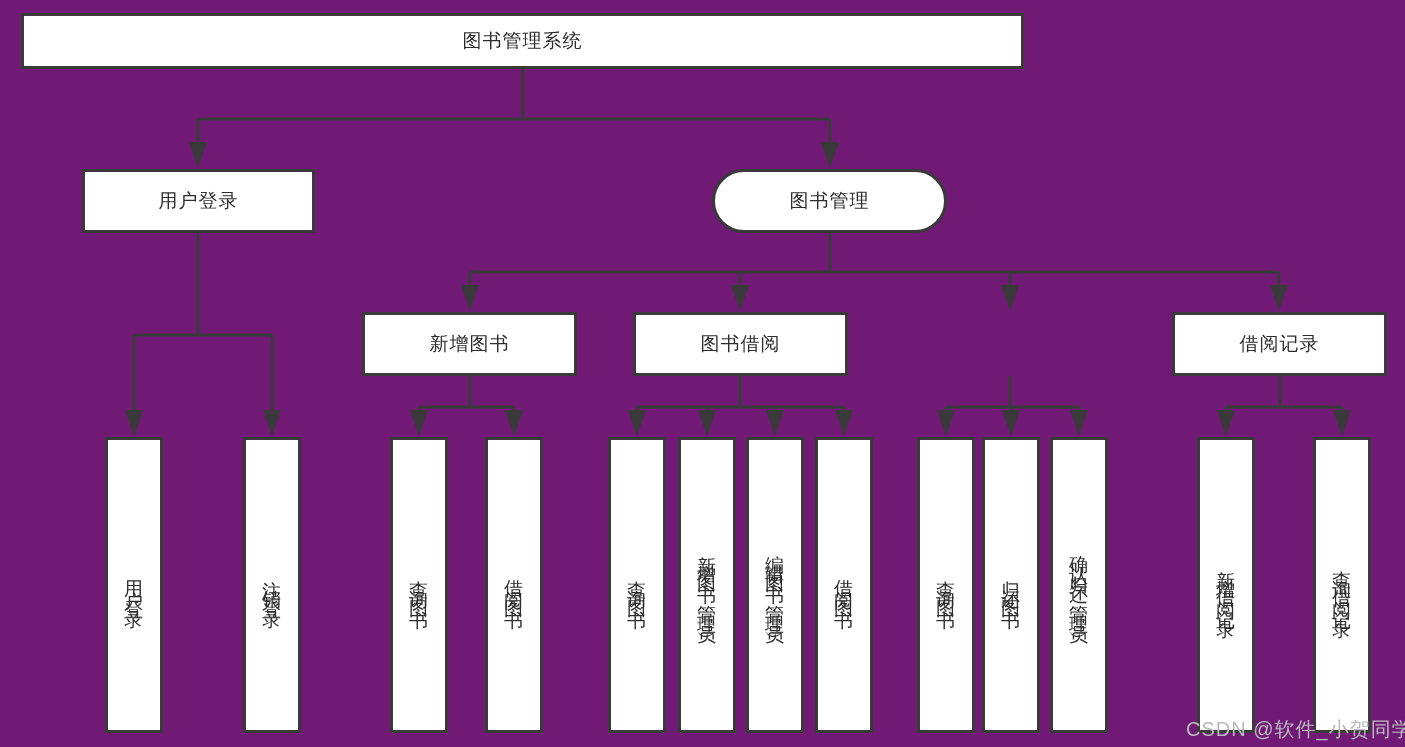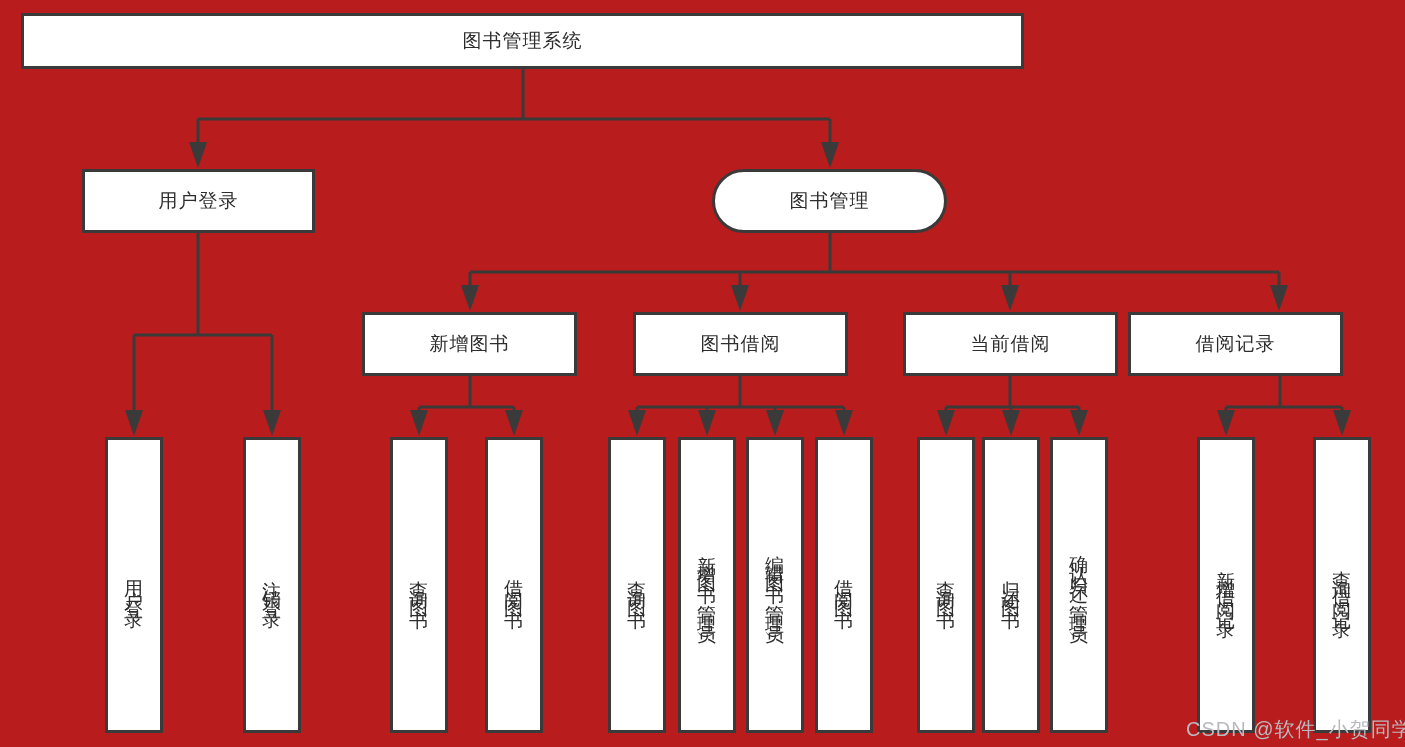--- a/index.html
+++ b/index.html
@@ -5,21 +5,21 @@
   html, body {
     margin: 0;
     padding: 0;
     background: #ffffff;
     font-family: "Liberation Sans", "DejaVu Sans", sans-serif;
   }
   .canvas {
     position: relative;
     width: 1405px;
     height: 747px;
-    background: #b91c1c;
+    background: #701a75;
     overflow: hidden;
   }
   .connectors {
     position: absolute;
     inset: 0;
     width: 1405px;
     height: 747px;
     pointer-events: none;
   }
   .box {
@@ -43,21 +43,21 @@
     color: #2d2d2d;
     line-height: 1;
   }
   
   .n-root        { left: 21px;   top: 13px;  width: 1003px; height: 56px; }
   .n-user-login  { left: 82px;   top: 169px; width: 233px;  height: 64px; }
   .n-book-mgmt   { left: 712px;  top: 169px; width: 235px;  height: 64px; border-radius: 32px; }
   .n-new-book    { left: 362px;  top: 312px; width: 215px;  height: 64px; }
   .n-book-borrow { left: 633px;  top: 312px; width: 215px;  height: 64px; text-align: center; }
   .n-cur-borrow  { left: 903px;  top: 312px; width: 215px;  height: 64px; }
-  .n-records     { left: 1128px; top: 312px; width: 215px;  height: 64px; }
+  .n-records     { left: 1172px; top: 312px; width: 215px;  height: 64px; }
   .lf { top: 437px; width: 58px; height: 296px; }
   .l-a1 { left: 105px; }
   .l-a2 { left: 243px; }
   .l-b1 { left: 390px; }
   .l-b2 { left: 485px; }
   .l-c1 { left: 608px; }
   .l-c2 { left: 678px; }
   .l-c3 { left: 746px; }
   .l-c4 { left: 815px; }
   .l-d1 { left: 917px; }
@@ -111,23 +111,20 @@
   <div class="box n-book-mgmt">
     <span>图书管理</span>
   </div>
 
   <div class="box n-new-book">
     <span>新增图书</span>
   </div>
   <div class="box n-book-borrow">
     <span>图书借阅</span>
   </div>
-  <div class="box n-cur-borrow">
-    <span>当前借阅</span>
-  </div>
   <div class="box n-records">
     <span>借阅记录</span>
   </div>
 
   <div class="box leaf lf l-a1">
     <span>用户登录</span>
   </div>
   <div class="box leaf lf l-a2">
     <span>注销登录</span>
   </div>

